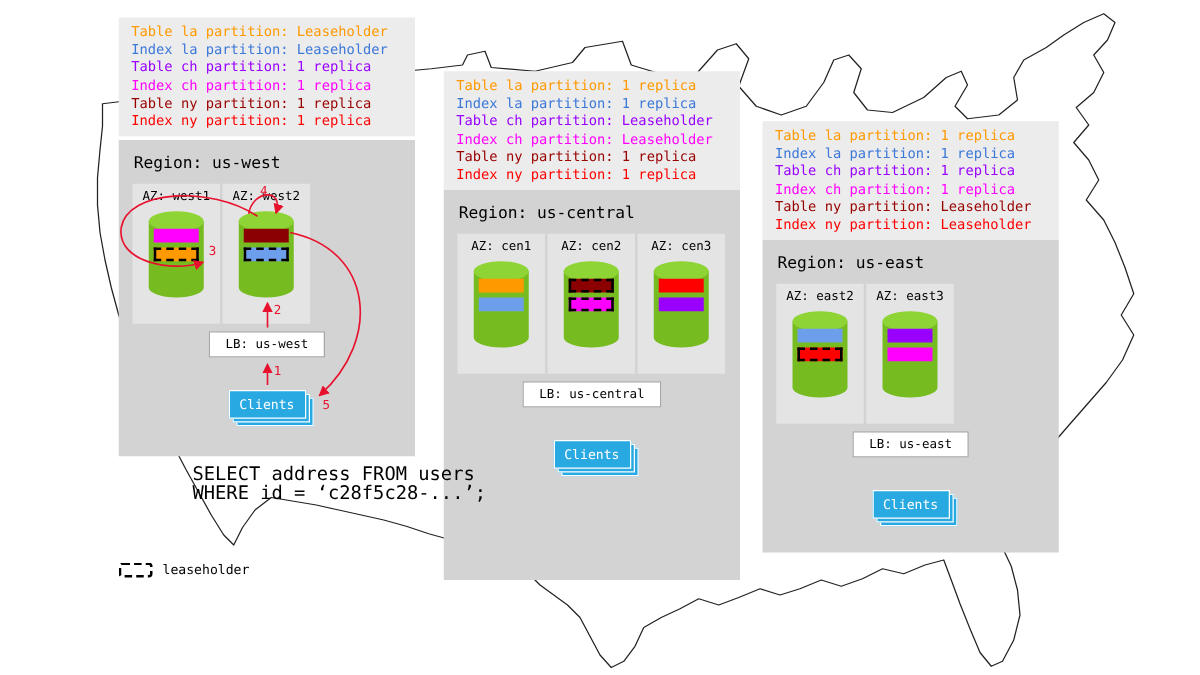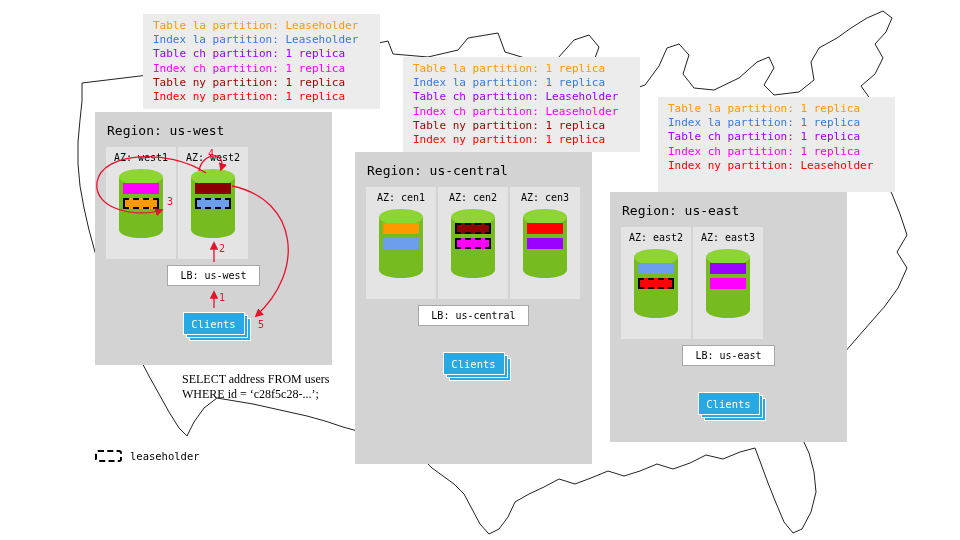--- a/index.html
+++ b/index.html
@@ -2,21 +2,21 @@
 <html><head>
 <meta charset="utf-8">
 <style>
   * { margin:0; padding:0; box-sizing:border-box; }
   html,body { width:960px; height:540px; background:#fff; overflow:hidden; }
   body { font-family:"DejaVu Sans Mono","Liberation Mono",monospace; position:relative; }
   .canvas { position:absolute; width:960px; height:540px; left:0; top:0; }
   svg.map { position:absolute; left:0; top:0; }
   svg.flow { position:absolute; left:0; top:0; pointer-events:none; }
 
-  .info-box { position:absolute; width:237px; height:95px; background:#ececec; padding:5px 10px;margin-left:48px; }
+  .info-box { position:absolute; width:237px; height:95px; background:#ececec; padding:5px 10px; }
   .info-line { font-size:11px; line-height:14.2px; white-space:nowrap; }
   .ib0 { left:95px; top:14px; }
   .ib1 { left:355px; top:57px; }
   .ib2 { left:610px; top:97px; }
 
   .region { position:absolute; width:237px; background:#d3d3d3; }
   .rg0 { left:95px; top:112px; height:253px; }
   .rg1 { left:355px; top:152px; height:312px; }
   .rg2 { left:610px; top:192px; height:250px; }
   .region-title { font-size:13px; color:#000000; padding:11px 12px 9px 12px; white-space:nowrap; }
@@ -32,21 +32,21 @@
   .lb { margin:6px auto 0 auto; width:max-content; background:#ffffff;
         border:1px solid #a6a6a6; font-size:10px; padding:4px 12px; white-space:nowrap; }
 
   .clients-stack { position:relative; width:62px; height:23px; margin:26px auto 0 auto; }
   .clients-layer, .clients-box { position:absolute; left:0; top:0; width:62px; height:23px;
         border:1px solid #ffffff; }
   .clients-layer.l1 { transform:translate(3px,3px); }
   .clients-layer.l2 { transform:translate(6px,6px); }
   .clients-box { color:#fff; font-size:10.5px; display:flex; align-items:center; justify-content:center; }
 
-  .sql { position:absolute; left:182px; top:372px; font-size:12px; line-height:15px; color:#000;font-family:Liberation Serif, serif; }
+  .sql { position:absolute; left:154px; top:372px; font-size:15px; line-height:15px; color:#000; }
 
   .legend { position:absolute; left:95px; top:450px; display:flex; align-items:center;justify-content:space-between; }
   .legend-swatch { width:27px; height:12px; background:#fff; border:2px dashed #000; border-radius:3px; }
   .legend-label { font-size:10.5px; margin-left:8px; }
 
   .flow-num { position:absolute; font-size:10px; line-height:10px; }
   .fn1 { left:219px; top:293px; }
   .fn2 { left:219px; top:244px; }
   .fn3 { left:167px; top:197px; }
   .fn4 { left:208px; top:149px; }
@@ -100,20 +100,21 @@
     <div class="info-line" style="color: rgb(255, 0, 255);">Index ch partition: Leaseholder</div>
     <div class="info-line" style="color: rgb(153, 0, 0);">Table ny partition: 1 replica</div>
     <div class="info-line" style="color: rgb(255, 0, 0);">Index ny partition: 1 replica</div>
   </div>
 
   <div class="info-box ib2">
     <div class="info-line" style="color: rgb(255, 153, 0);">Table la partition: 1 replica</div>
     <div class="info-line" style="color: rgb(60, 120, 216);">Index la partition: 1 replica</div>
     <div class="info-line" style="color: rgb(153, 0, 255);">Table ch partition: 1 replica</div>
     <div class="info-line" style="color: rgb(255, 0, 255);">Index ch partition: 1 replica</div>
+    <div class="info-line" style="color: rgb(153, 0, 0);">Table ny partition: Leaseholder</div>
     <div class="info-line" style="color: rgb(255, 0, 0);">Index ny partition: Leaseholder</div>
   </div>
 
   <div class="region rg0">
     <div class="region-title">Region: us-west</div>
     <div class="az-row">
       <div class="az">
         <div class="az-label">AZ: west1</div>
         <div class="cylinder">
           <svg width="48" height="74" viewBox="0 0 48 74">

